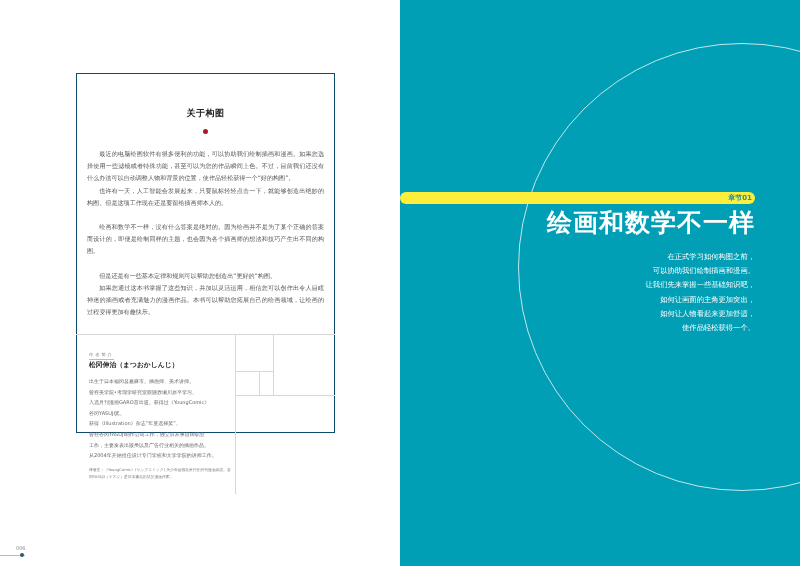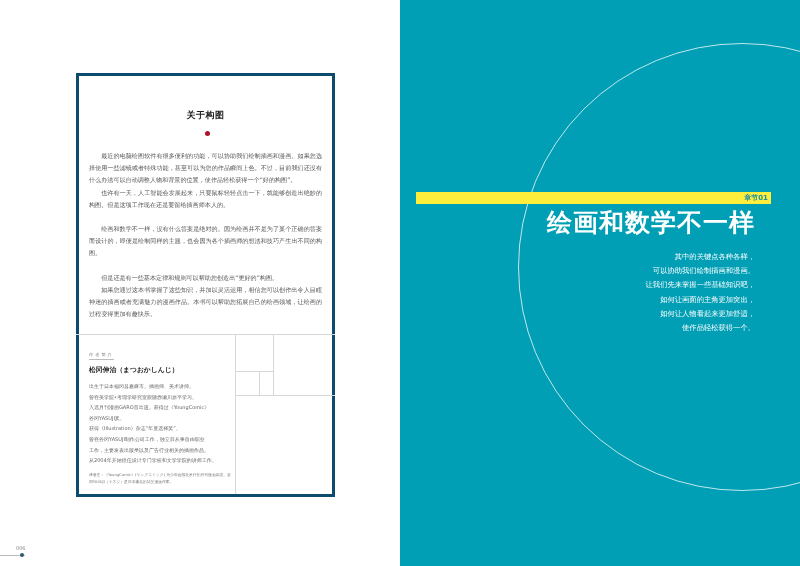--- a/index.html
+++ b/index.html
@@ -1,41 +1,41 @@
 <!DOCTYPE html>
 <html><head>
 <meta charset="utf-8">
 <style>
   html, body { margin:0; padding:0; }
   body { width:800px; height:566px; position:relative; overflow:hidden; background:#ffffff; font-family:"DejaVu Sans", sans-serif; }
   .left-page { position:absolute; left:0; top:0; width:400px; height:566px; background:#ffffff; }
   .right-page { position:absolute; left:400px; top:0; width:400px; height:566px; background:#009fb6; overflow:hidden; }
 
-  .frame { position:absolute; left:76px; top:73px; width:259px; height:424px; border:3px solid #0c4a6e; box-sizing:border-box; }
+  .frame { position:absolute; left:76px; top:73px; width:259px; height:360px; border:1px solid #0c4a6e; box-sizing:border-box; }
   .article-title { position:absolute; left:0; width:100%; top:33px; text-align:center; font-size:9px; font-weight:bold; color:#222; letter-spacing:0.5px; }
   .red-dot { position:absolute; left:126px; top:55px; width:5px; height:5px; border-radius:50%; background:#b0142a; }
   .article-body { position:absolute; left:10px; right:10px; top:74px; font-size:6.1px; line-height:12.2px; color:#555; }
   .article-body p { margin:0; text-indent:2em; text-align:justify; }
   .article-body p.gap { margin-top:12px; }
 
   .grid-line { position:absolute; background:#d7d7d7; }
 
   .author { position:absolute; left:89px; top:341px; width:142px; }
   .author-label { font-size:4.2px; color:#888; letter-spacing:2px; padding-bottom:2px; border-bottom:1px solid #bbb; display:inline-block; }
-  .author-name { font-size:6.8px; font-weight:bold; color:#222; margin-top:5px; }
+  .author-name { font-size:6.8px; font-weight:bold; color:#222; }
   .author-bio { margin-top:6px; font-size:5px; line-height:10.6px; color:#666; }
   .author-bio div { white-space:nowrap; }
   .author-note { margin-top:5px; font-size:3.8px; line-height:7.5px; color:#777; }
 
   .page-num-line { position:absolute; left:0; top:555px; width:25px; height:1px; background:#bbb; }
   .page-num-dot { position:absolute; left:20px; top:553px; width:4px; height:4px; border-radius:50%; background:#2a5b6a; }
   .page-num { position:absolute; left:16px; top:545px; font-size:5px; color:#888; }
 
   .circle { position:absolute; left:118px; top:43px; width:448px; height:448px; border:1px solid rgba(255,255,255,0.75); border-radius:50%; box-sizing:border-box; }
-  .chapter-band { position:absolute; left:16px; top:192px; width:355px; height:12px; background:#fdee3c; }
+  .chapter-band { position:absolute; left:0; top:192px; width:355px; height:12px; background:#fdee3c;border-radius:6px; }
   .chapter-label { position:absolute; right:3px; top:0; font-size:7px; line-height:12px; font-weight:bold; color:#1e93a8; }
   .chapter-title { position:absolute; right:45px; top:206px; font-size:25px; font-weight:bold; color:#ffffff; letter-spacing:1px; white-space:nowrap; }
   .intro { position:absolute; right:45px; top:250px; text-align:right; font-size:7.3px; line-height:14.2px; color:#ffffff; white-space:nowrap; }
 </style>
 </head>
 <body>
 
 <div class="left-page">
   <div class="frame">
     <div class="article-title">关于构图</div>
@@ -77,20 +77,20 @@
   <div class="page-num">006</div>
 </div>
 
 <div class="right-page">
   <div class="circle"></div>
   <div class="chapter-band">
     <span class="chapter-label">章节01</span>
   </div>
   <div class="chapter-title">绘画和数学不一样</div>
   <div class="intro">
-    <div>其中的关键点各种各样，</div>
+    <div>在正式学习如何构图之前，</div>
     <div>可以协助我们绘制插画和漫画。</div>
     <div>让我们先来掌握一些基础知识吧，</div>
     <div>如何让画面的主角更加突出，</div>
     <div>如何让人物看起来更加舒适，</div>
     <div>使作品轻松获得一个。</div>
   </div>
 </div>
 
 </body></html>

